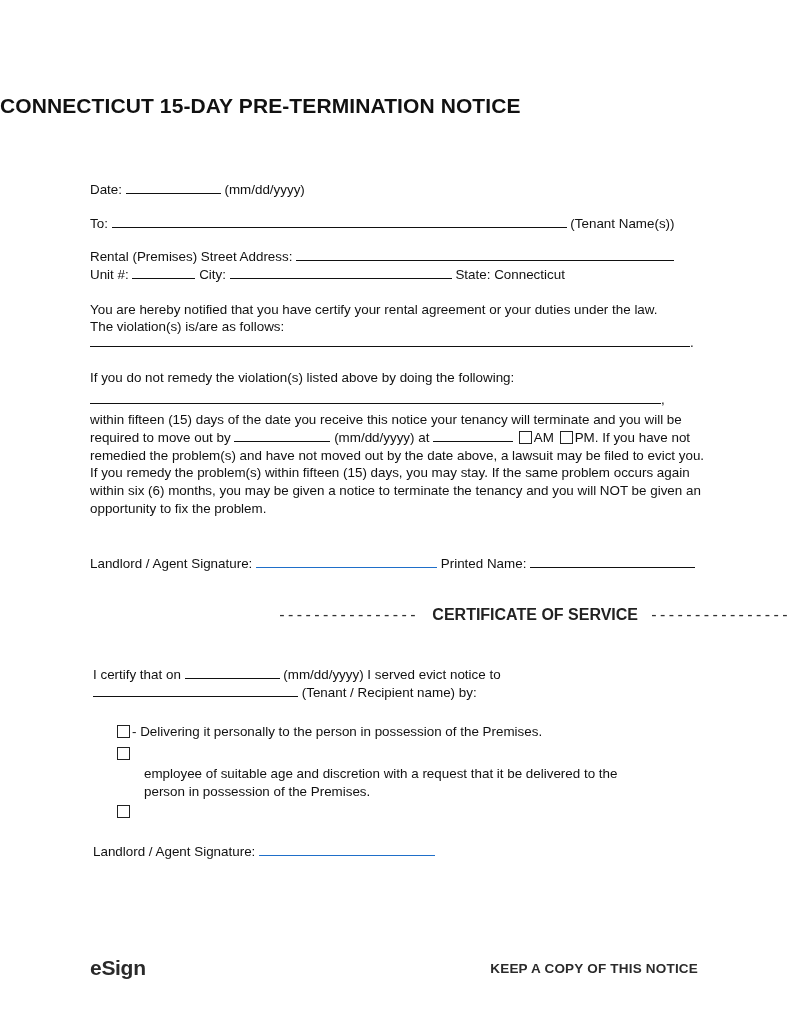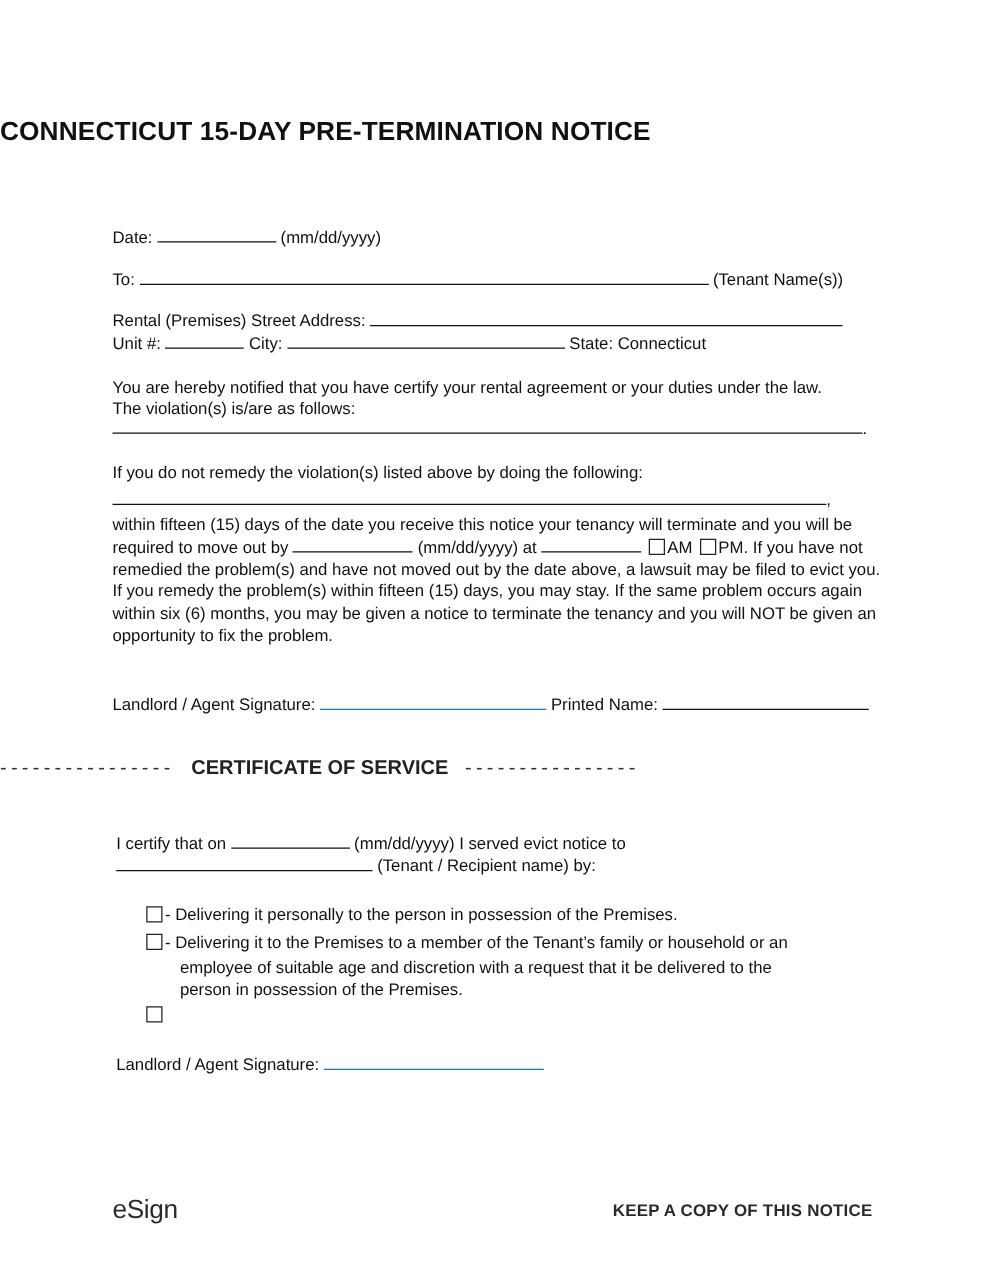--- a/index.html
+++ b/index.html
@@ -7,24 +7,24 @@
          font-family: "Liberation Sans", sans-serif; color: #111; font-size: 13.4px; }
   .abs { position: absolute; white-space: nowrap; line-height: 17px; }
   .title { position: absolute; left: 0; width: 791px; top: 94px; text-align: left;
            font-weight: bold; font-size: 21px; letter-spacing: 0.1px; color: #111; }
   .blank { display: inline-block; border-bottom: 1px solid #111; height: 12px; vertical-align: baseline; }
   .blank.blue { border-bottom: 1.5px solid #1f6fc9; }
   .box { display: inline-block; width: 11px; height: 11px; border: 1.4px solid #222;
          vertical-align: -1px; margin: 0 2px; box-sizing: border-box; }
   .box.lg { width: 13px; height: 13px; border-width: 1.6px; vertical-align: -2px; }
   .para { position: absolute; left: 90px; width: 625px; line-height: 17.8px; white-space: normal; }
-  .cert { position: absolute; left: 0; width: 791px; top: 606px; text-align: left;
+  .cert { position: absolute; left: 0; width: 791px; top: 606px; text-align: right;
           font-size: 16px; font-weight: bold; white-space: nowrap; color: #222; }
   .dashes { font-weight: normal; letter-spacing: 3.4px; color: #333; }
-  .logo { position: absolute; left: 90px; top: 956px; font-size: 21px; font-weight: normal;
+  .logo { position: absolute; left: 90px; top: 956px; font-size: 21px; font-weight: bold;
           color: #2a2a2a; letter-spacing: -0.3px; }
   .keep { position: absolute; right: 93px; top: 961px; font-size: 13.5px; font-weight: bold;
           color: #2a2a2a; letter-spacing: 0.2px; }
 </style>
 </head>
 <body>
 
 <div>
 
   <div class="title">CONNECTICUT 15-DAY PRE-TERMINATION NOTICE</div>
@@ -95,21 +95,21 @@
   </div>
   <div class="abs" style="left:93px; top:684px;">
     <span class="blank" style="width:205px;"></span>
     <span>(Tenant / Recipient name) by:</span>
   </div>
 
   <div class="abs" style="left:117px; top:723px;">
     <span class="box lg" style="margin-left:0;"></span><span>- Delivering it personally to the person in possession of the Premises.</span>
   </div>
   <div class="abs" style="left:117px; top:745px;">
-    <span class="box lg" style="margin-left:0;"></span><span>- Delivering it to the Premises to a member of the Tenant’s family or household or an</span>
+    <span class="box lg" style="margin-left:0;"></span>
   </div>
   <div class="abs" style="left:144px; top:765px;">employee of suitable age and discretion with a request that it be delivered to the</div>
   <div class="abs" style="left:144px; top:783px;">person in possession of the Premises.</div>
   <div class="abs" style="left:117px; top:803px;">
     <span class="box lg" style="margin-left:0;"></span>
   </div>
 
   <div class="abs" style="left:93px; top:843px;">
     <span>Landlord / Agent Signature:</span>
     <span class="blank blue" style="width:176px;"></span>

